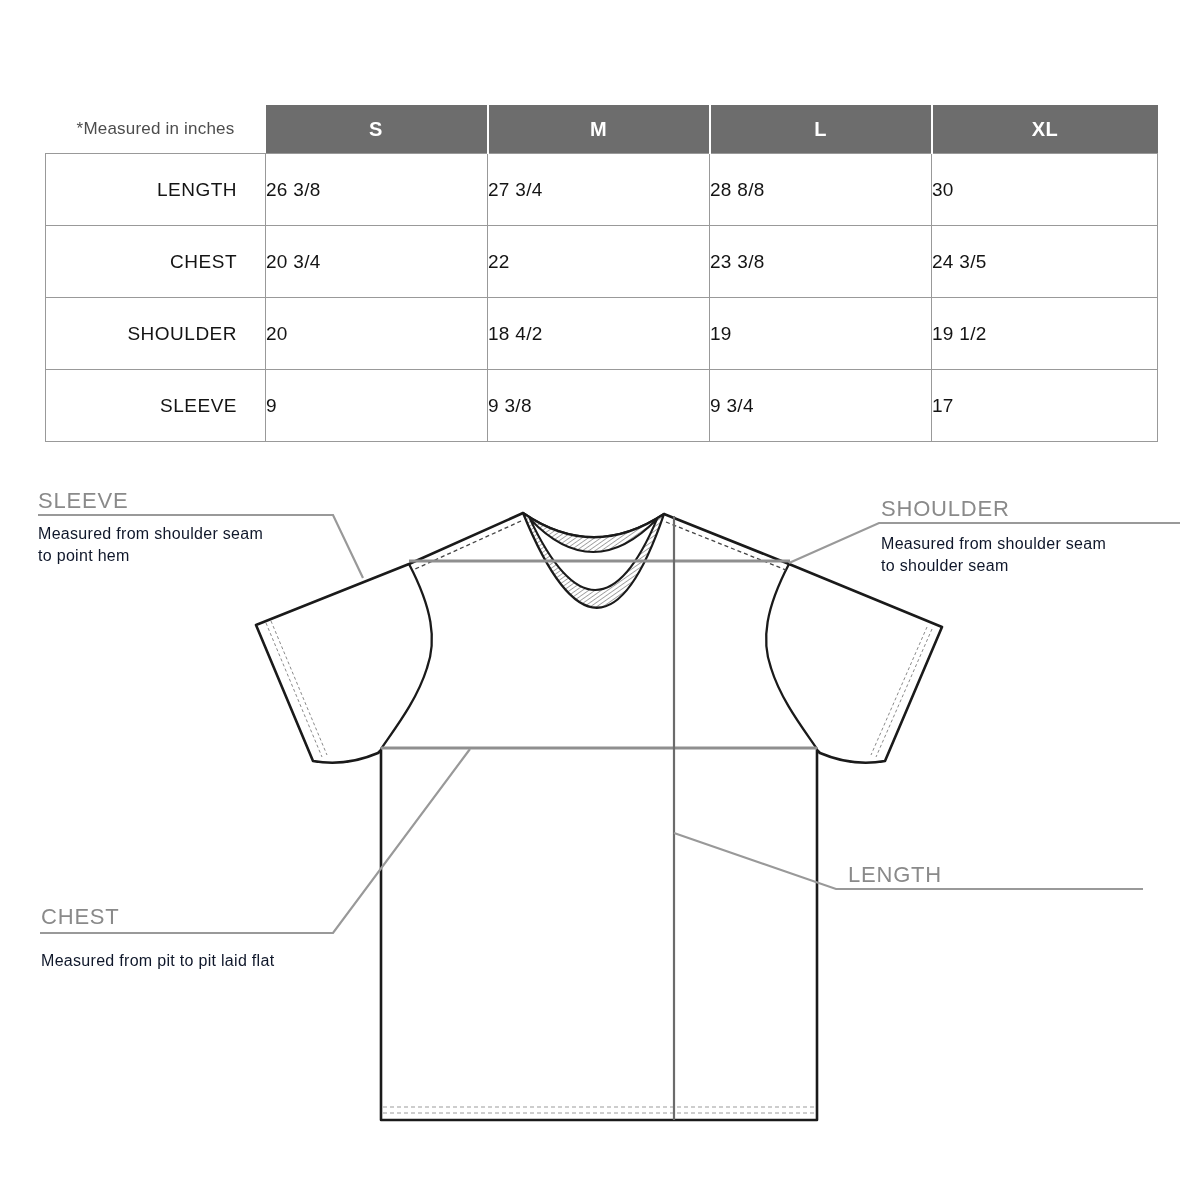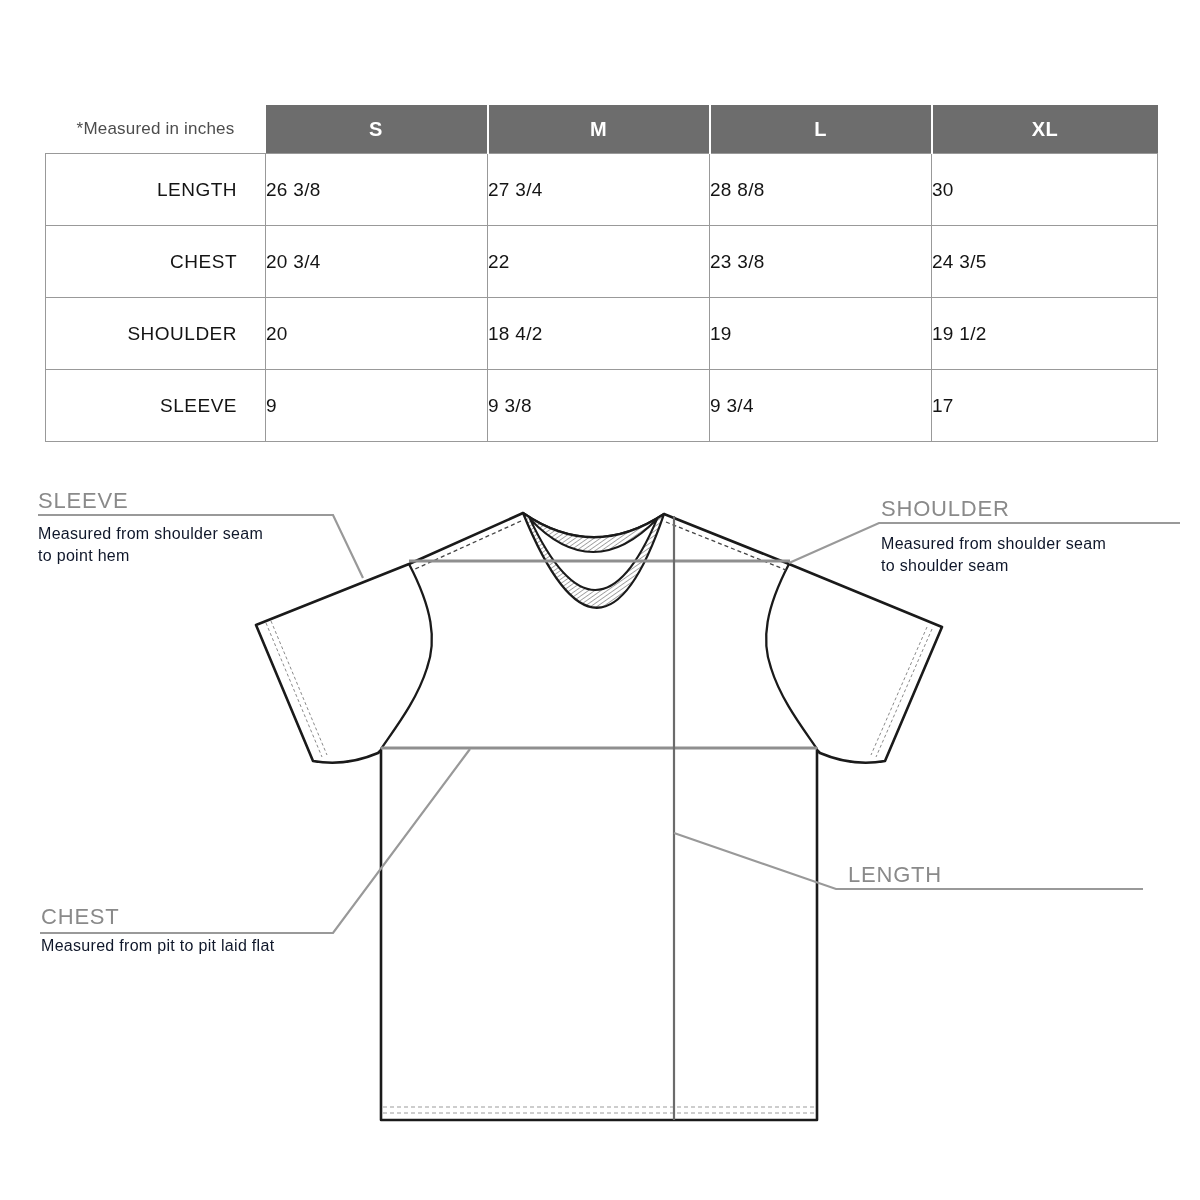--- a/index.html
+++ b/index.html
@@ -30,21 +30,21 @@
   svg.diagram{position:absolute;left:0;top:0;z-index:1;}
   
   .ann{position:absolute;z-index:3;}
   .ann-title{font-size:22px;line-height:22px;color:#8a8a8a;letter-spacing:.8px;}
   .ann-desc{font-size:16px;line-height:22px;color:#0f172a;letter-spacing:.3px;}
   .ann-sleeve{left:38px;top:490px;}
   .ann-sleeve .ann-desc{margin-top:11px;}
   .ann-shoulder{left:881px;top:498px;}
   .ann-shoulder .ann-desc{margin-top:13px;}
   .ann-chest{left:41px;top:906px;}
-  .ann-chest .ann-desc{margin-top:7px;text-align:right;}
+  .ann-chest .ann-desc{margin-top:22px;text-align:right;}
   .ann-length{left:848px;top:864px;}
   .ann-length .ann-desc{margin-top:10px;}
 </style>
 </head>
 <body>
 
 <div class="table-wrap">
   <table class="size-chart">
     <colgroup>
         <col style="width:220px">

